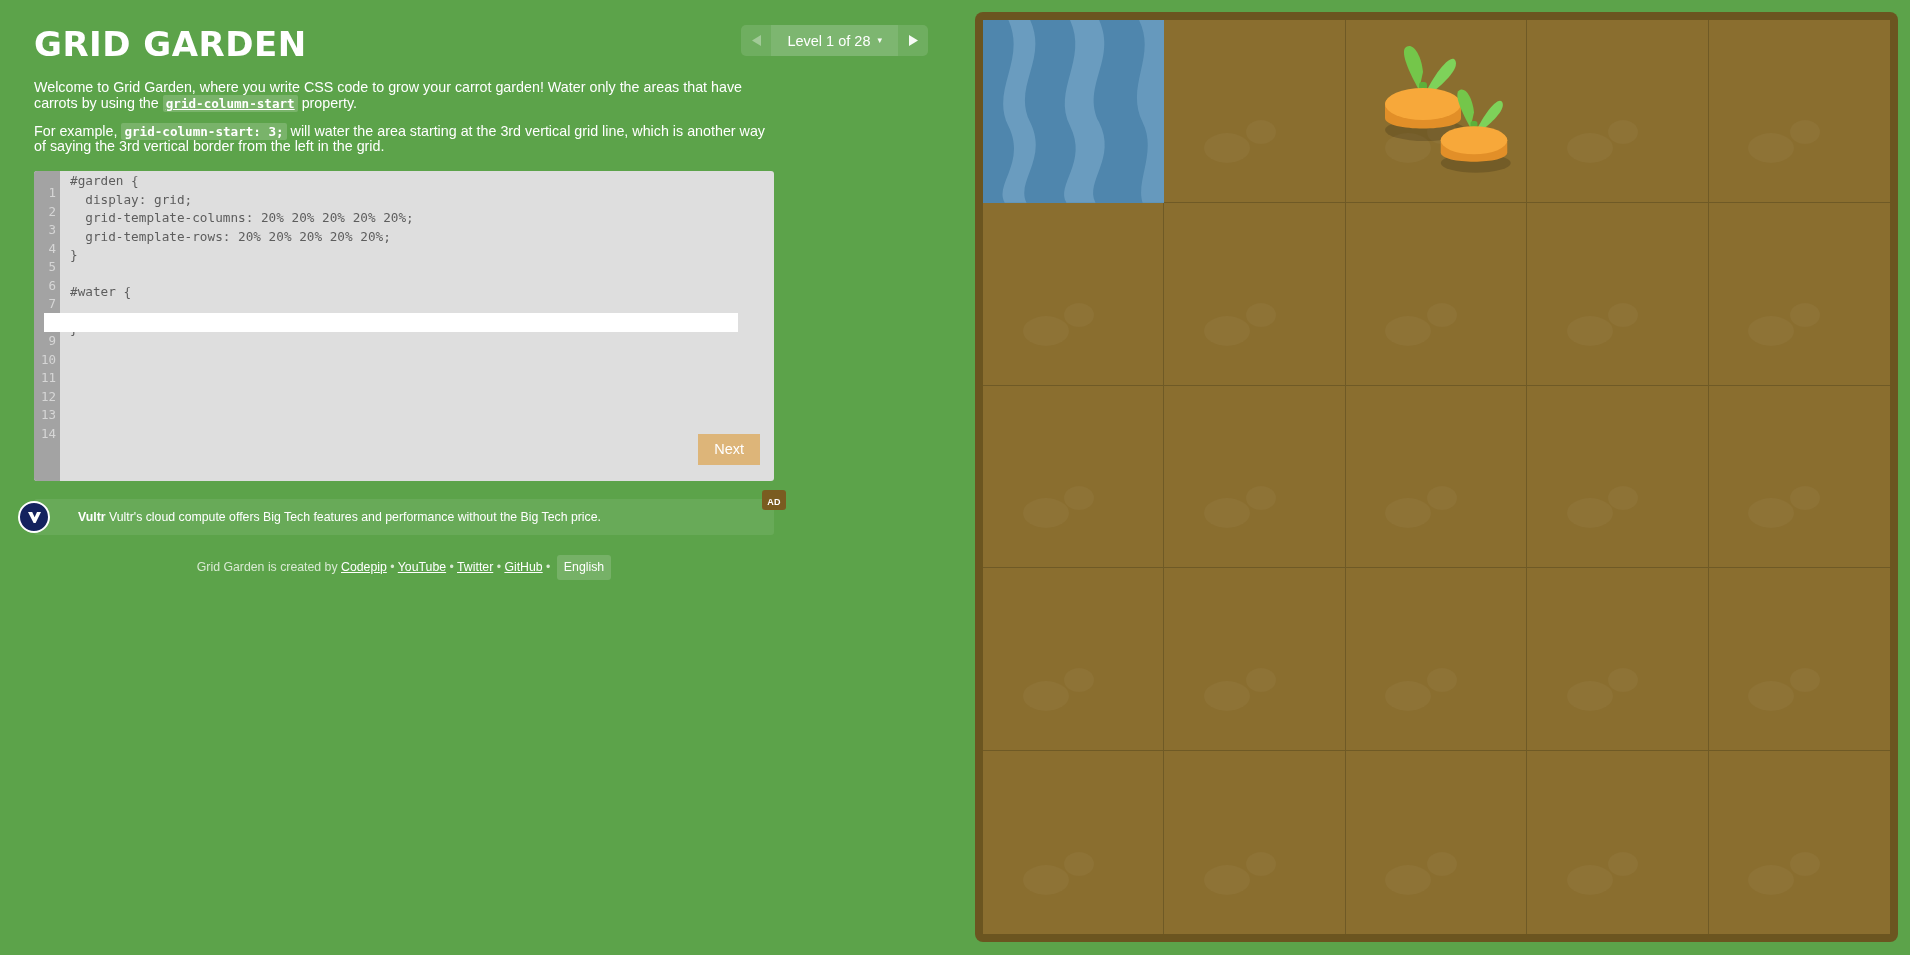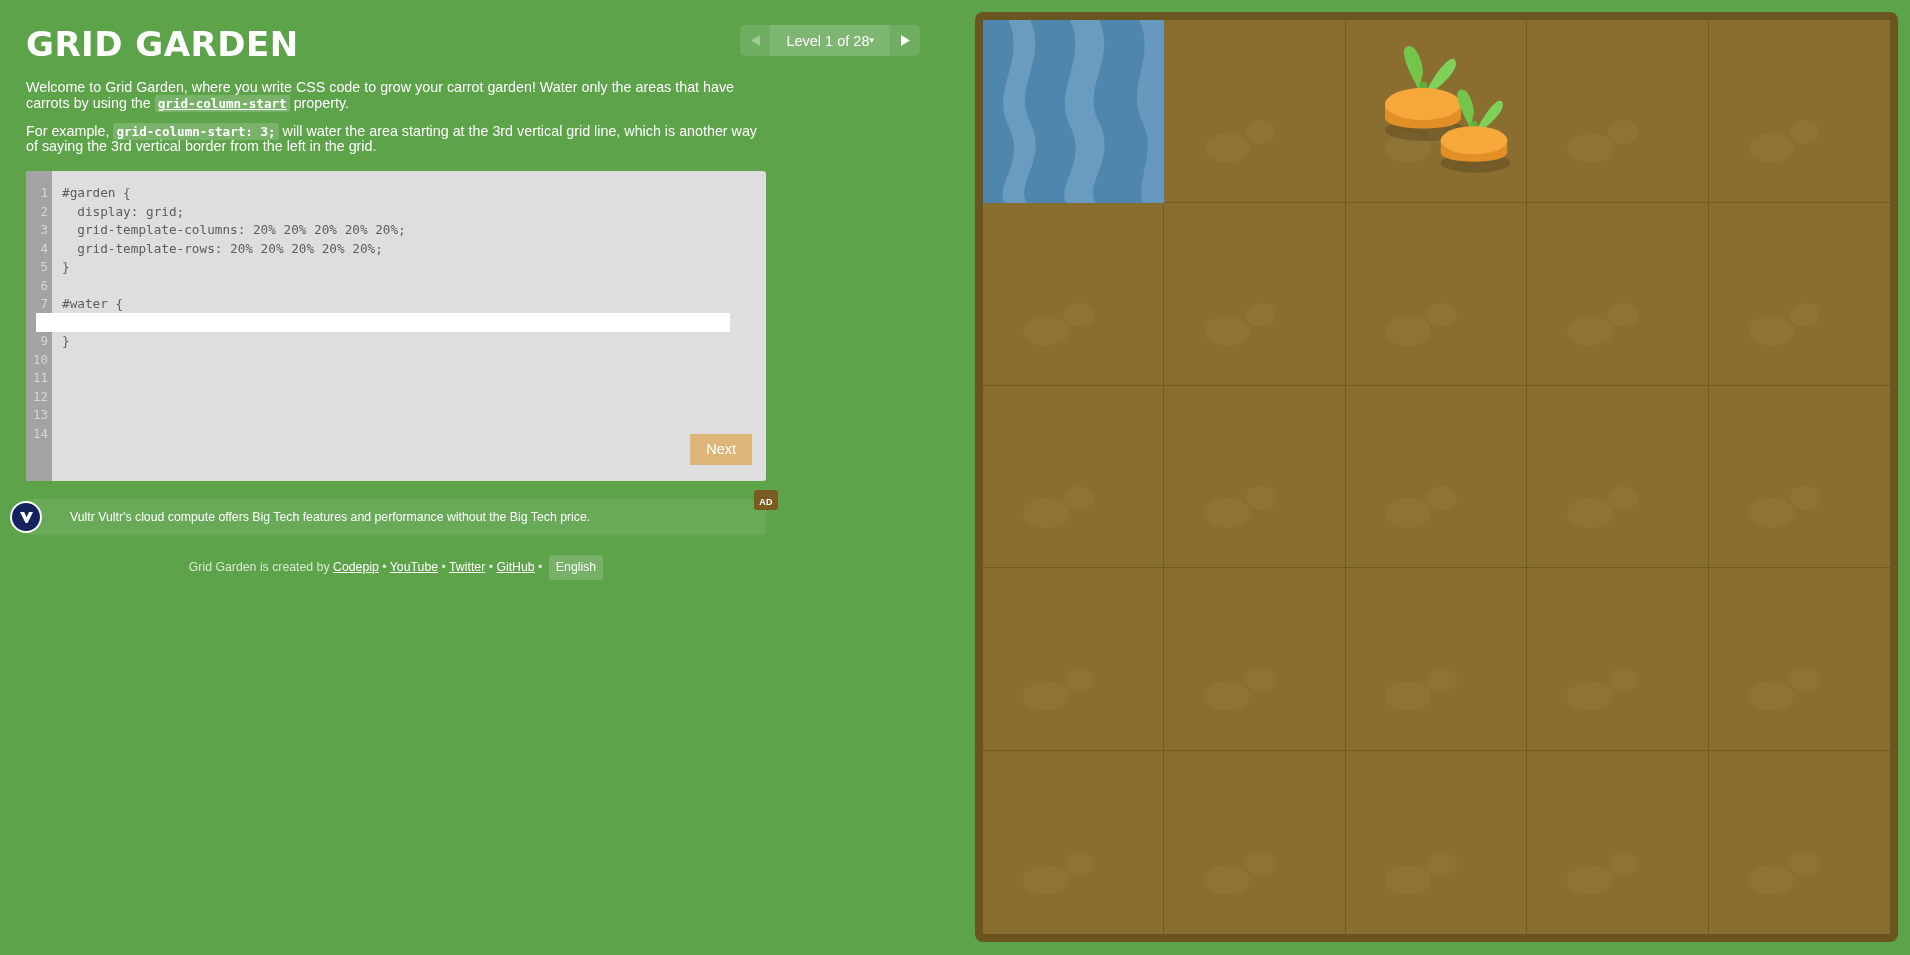--- a/index.html
+++ b/index.html
@@ -6,21 +6,21 @@
   html, body {
     width: 1910px; height: 955px;
     background: #5ca34a;
     font-family: "Liberation Sans", sans-serif;
     overflow: hidden;
   }
   #app { position: relative; width: 1910px; height: 955px; background:#5ca34a; }
 
   
   #left-pane {
-    position: absolute; left: 0; top: 0;
+    position: absolute; left: 8px; top: 0;
     width: 960px; height: 955px;
     padding: 22px 26px 0 26px;
   }
 
   
   #header-row { position: relative; height: 58px; }
   #page-title {
     font-family: "DejaVu Sans", sans-serif;
     font-weight: bold;
     font-size: 34px;
@@ -36,21 +36,21 @@
     border-radius: 5px;
     height: 31px;
     overflow: hidden;
   }
   .lvl-arrow {
     width: 30px; display: flex; align-items: center; justify-content: center;
     cursor: pointer;
   }
   .lvl-arrow svg { display: block; }
   #level-display {
-    display: flex; align-items: center; justify-content: center; 
+    display: flex; align-items: center; justify-content: center; gap: 7px;
     padding: 12px 16px;
     background: rgba(255,255,255,0.10);
     color: #ffffff;
     font-size: 14.5px;
     white-space: nowrap;
     cursor: pointer;
   }
   #level-caret { font-size: 9px; line-height: 1; opacity: 0.95; }
 
   
@@ -93,21 +93,21 @@
     text-align: right;
     padding-right: 4px;
     user-select: none;
   }
   #code-area {
     flex: 1;
     position: relative;
     font-family: "DejaVu Sans Mono", monospace;
     font-size: 12.7px;
     line-height: 18.5px;
-    padding: 13px 0 0 10px;
+    padding: 1px 0 0 10px;
     color: #5d5d5d;
     white-space: pre;
   }
   #code-area .ln { height: 18.5px; }
   #code-input-line {
     position: absolute;
     left: 10px; top: 142px;
     width: 694px; height: 19px;
   }
   #code-input {
@@ -146,21 +146,21 @@
     position: absolute; left: -16px; top: 50%;
     transform: translateY(-50%);
     width: 32px; height: 32px;
     border-radius: 50%;
     background: #14225e;
     border: 2px solid #ffffff;
     display: flex; align-items: center; justify-content: center;
   }
   #ad-logo svg { display:block; }
   #ad-text { color: #ffffff; font-size: 12.3px; }
-  #ad-text b { font-weight: normal; }
+  #ad-text b { font-weight: bold; }
   #ad-badge {
     position: absolute; right: -12px; top: -9px;
     background: #7a5c20;
     color: #ffffff;
     font-size: 9px;
     font-weight: bold;
     padding: 7px 5px 3px 5px;
     border-radius: 3px;
     letter-spacing: 0.4px;
   }

